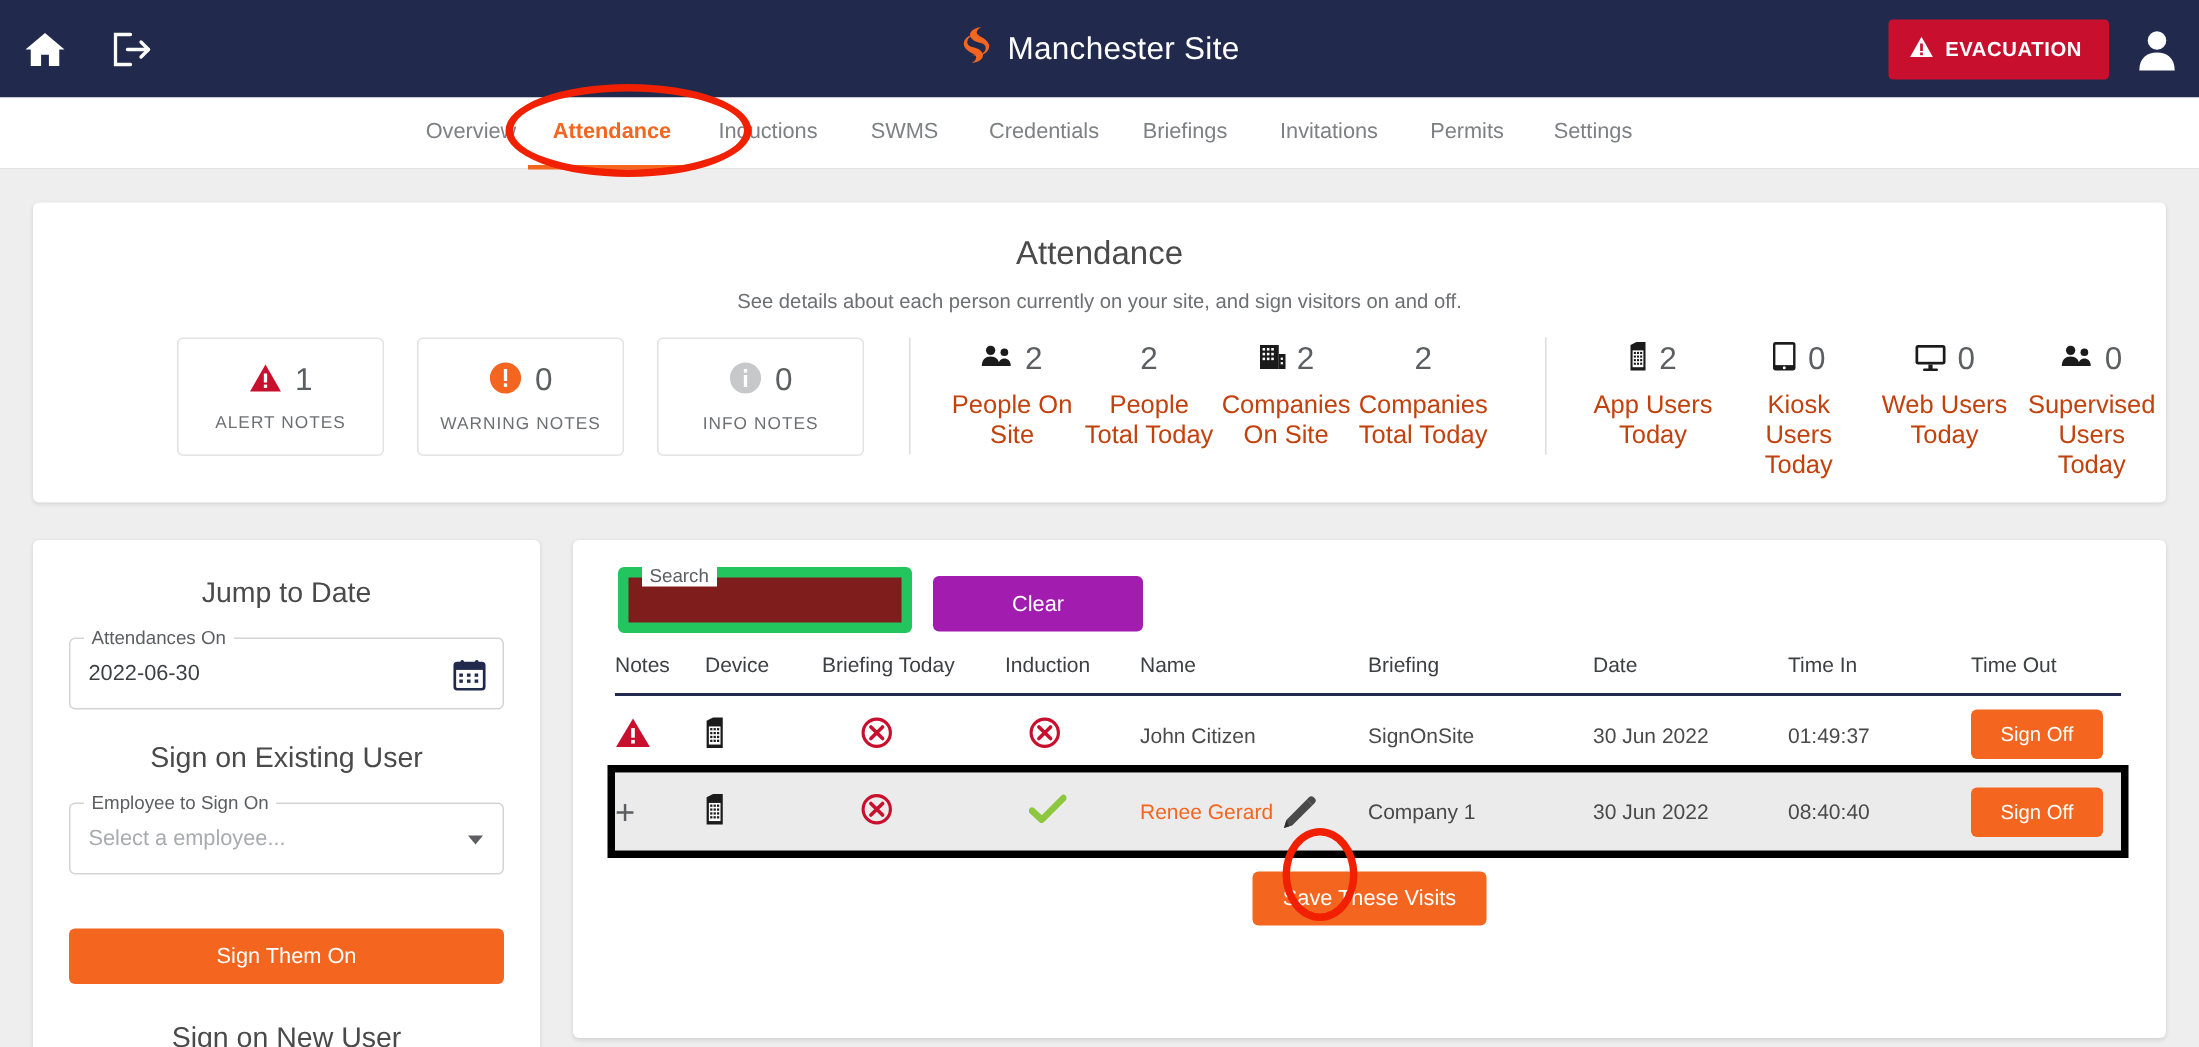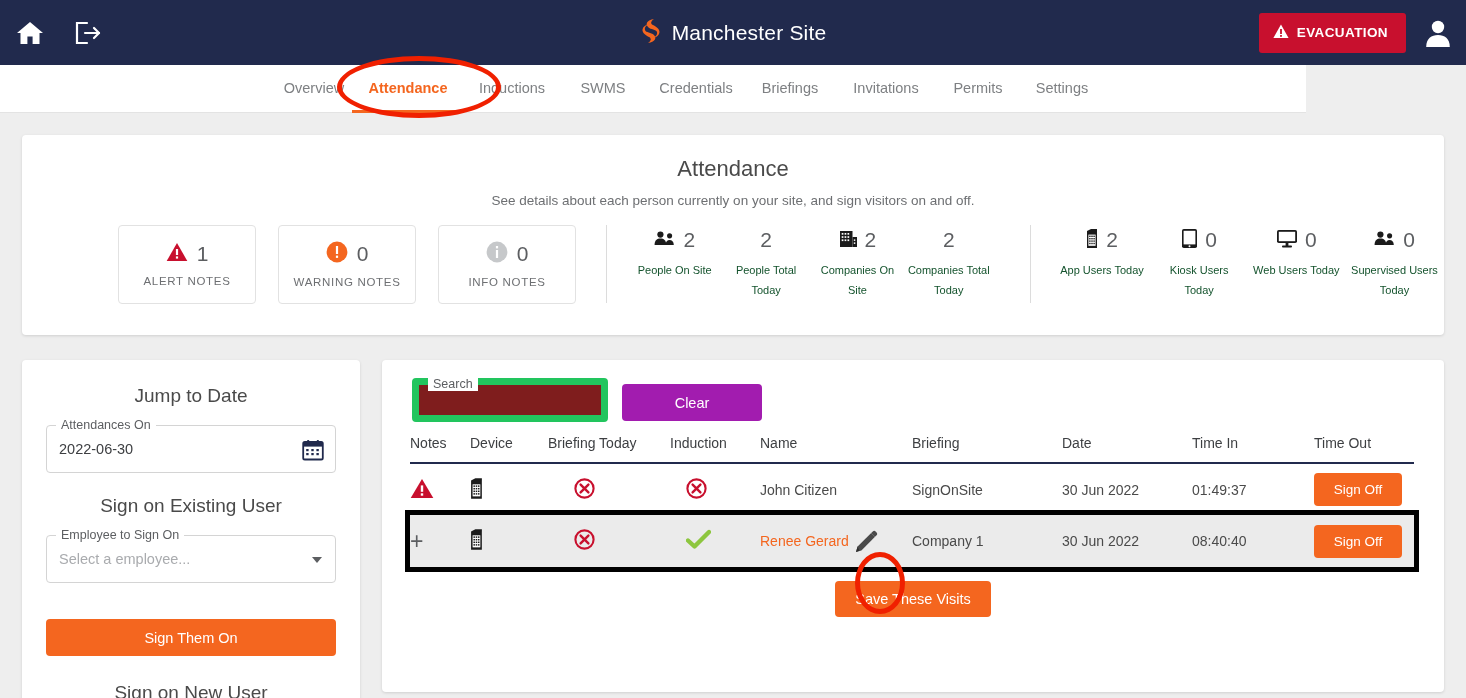--- a/index.html
+++ b/index.html
@@ -40,21 +40,21 @@
     padding: 11px 18px 11px 14px;
     border-radius: 3px; border: none;
     display: flex; align-items: center; gap: 8px;
     cursor: pointer;
   }
   .avatar-btn { width: 36px; height: 40px; display:flex; align-items:center; justify-content:center; cursor:pointer; }
 
   
   .navbar {
     position: absolute; top: 65px; left: 0;
-    width: 1306px; height: 48px;
+    width: 1466px; height: 48px;
     background: #fff;
     border-bottom: 1px solid #e3e3e3;
   }
   .navinner {
     position: absolute; left: 276px; top: 0; height: 48px;
     display: flex; align-items: center;
   }
   .navitem {
     font-size: 14.5px; color: #7e8083;
     padding: 0 0 2px 0;
@@ -106,21 +106,21 @@
 
   .divider-v { width: 1px; background: #dcdcdc; height: 78px; margin: 0 22px; }
 
   .metric {
     width: 94px;
     display: flex; flex-direction: column; align-items: center;
   }
   .metric-top { display: flex; align-items: center; gap: 7px; height: 30px; }
   .metric-num { font-size: 21px; color: #5c5e61; }
   .metric-label {
-    font-size: 11px; color: #14532d; text-align: center;
+    font-size: 17px; color: #c2410c; text-align: center;
     line-height: 20px; margin-top: 5px; width: 88px;
   }
 
   
   .left-panel {
     position: absolute; left: 22px; top: 360px;
     width: 338px; height: 350px;
     padding: 0 24px;
   }
   .panel-h {

